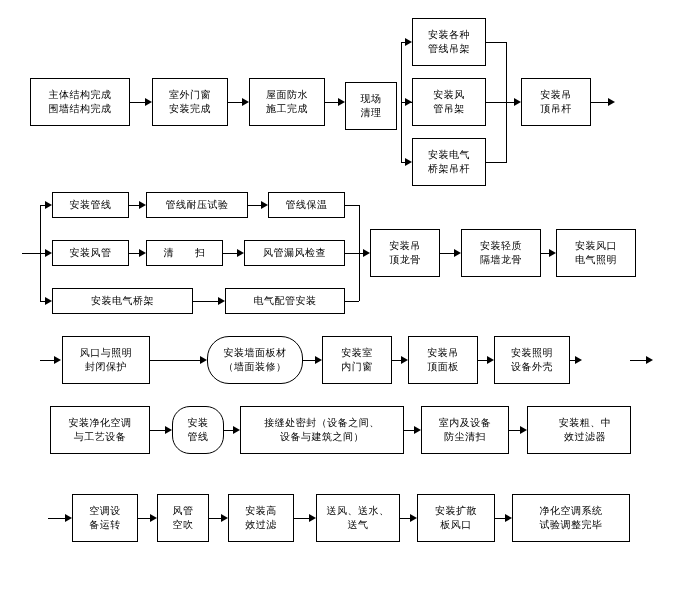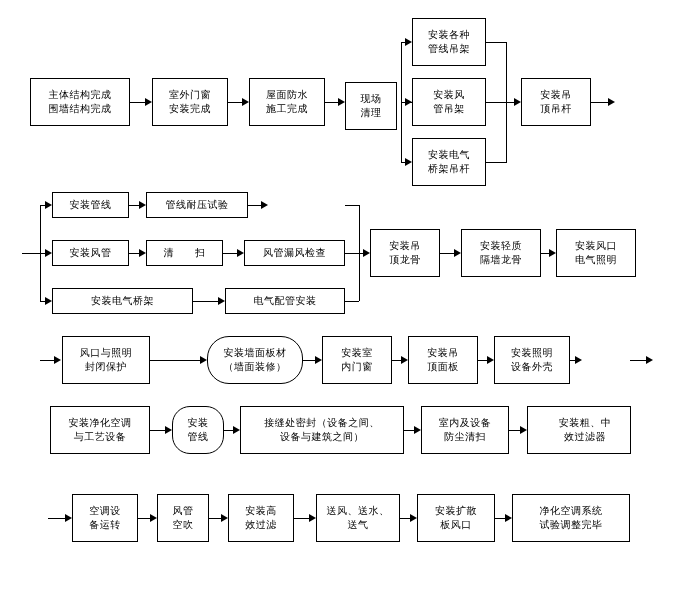--- a/index.html
+++ b/index.html
@@ -101,20 +101,23 @@
 
   <div class="hline" style="left:591px;top:102px;width:17px;"></div>
   <div class="arrow-r" style="left:608px;top:98px;"></div>
 
   <div class="box" style="left:52px;top:192px;width:77px;height:26px;">
     <span class="ln">安装管线</span>
   </div>
   <div class="box" style="left:146px;top:192px;width:102px;height:26px;">
     <span class="ln">管线耐压试验</span>
   </div>
+  <div class="box" style="left:268px;top:192px;width:77px;height:26px;">
+    <span class="ln">管线保温</span>
+  </div>
 
   <div class="box" style="left:52px;top:240px;width:77px;height:26px;">
     <span class="ln">安装风管</span>
   </div>
   <div class="box" style="left:146px;top:240px;width:77px;height:26px;">
     <span class="ln">清　　扫</span>
   </div>
   <div class="box" style="left:244px;top:240px;width:101px;height:26px;">
     <span class="ln">风管漏风检查</span>
   </div>

